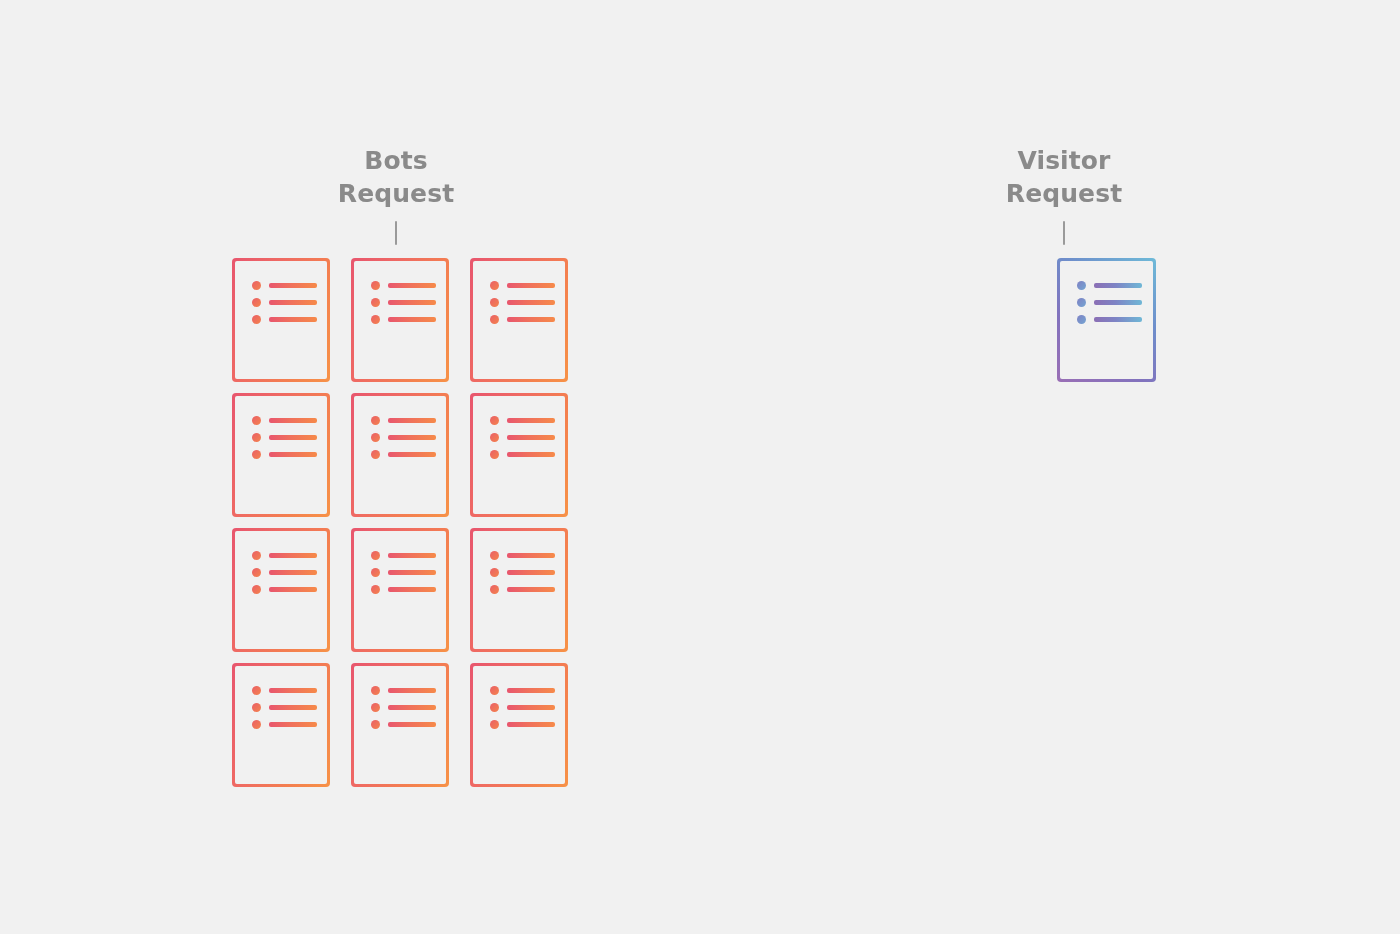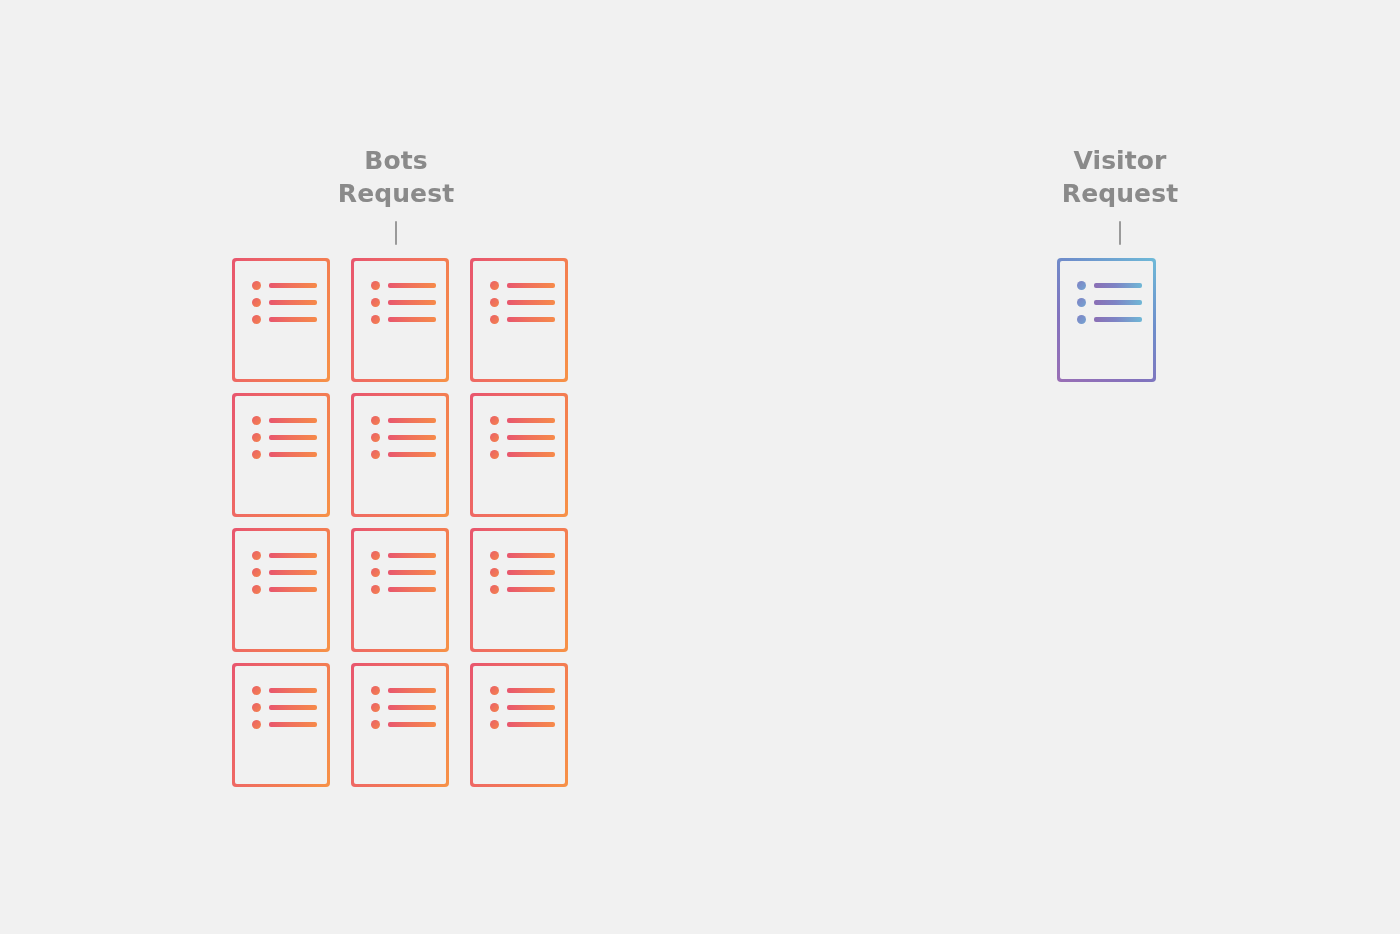--- a/index.html
+++ b/index.html
@@ -38,21 +38,21 @@
   }
   .connector {
     width: 2px;
     height: 24px;
     background: #9a9a9a;
     margin: 11px auto 0 auto;
     border-radius: 1px;
   }
 
   #bots-header { left: 296px; top: 144px; width: 200px; }
-  #visitor-header { left: 1020px; top: 144px; width: 200px; }
+  #visitor-header { left: 964px; top: 144px; width: 200px; }
 
   
   .card-grid {
     position: absolute;
     display: grid;
   }
   #bots-grid {
     left: 232px;
     top: 258px;
     grid-template-columns: repeat(3, 98px);

